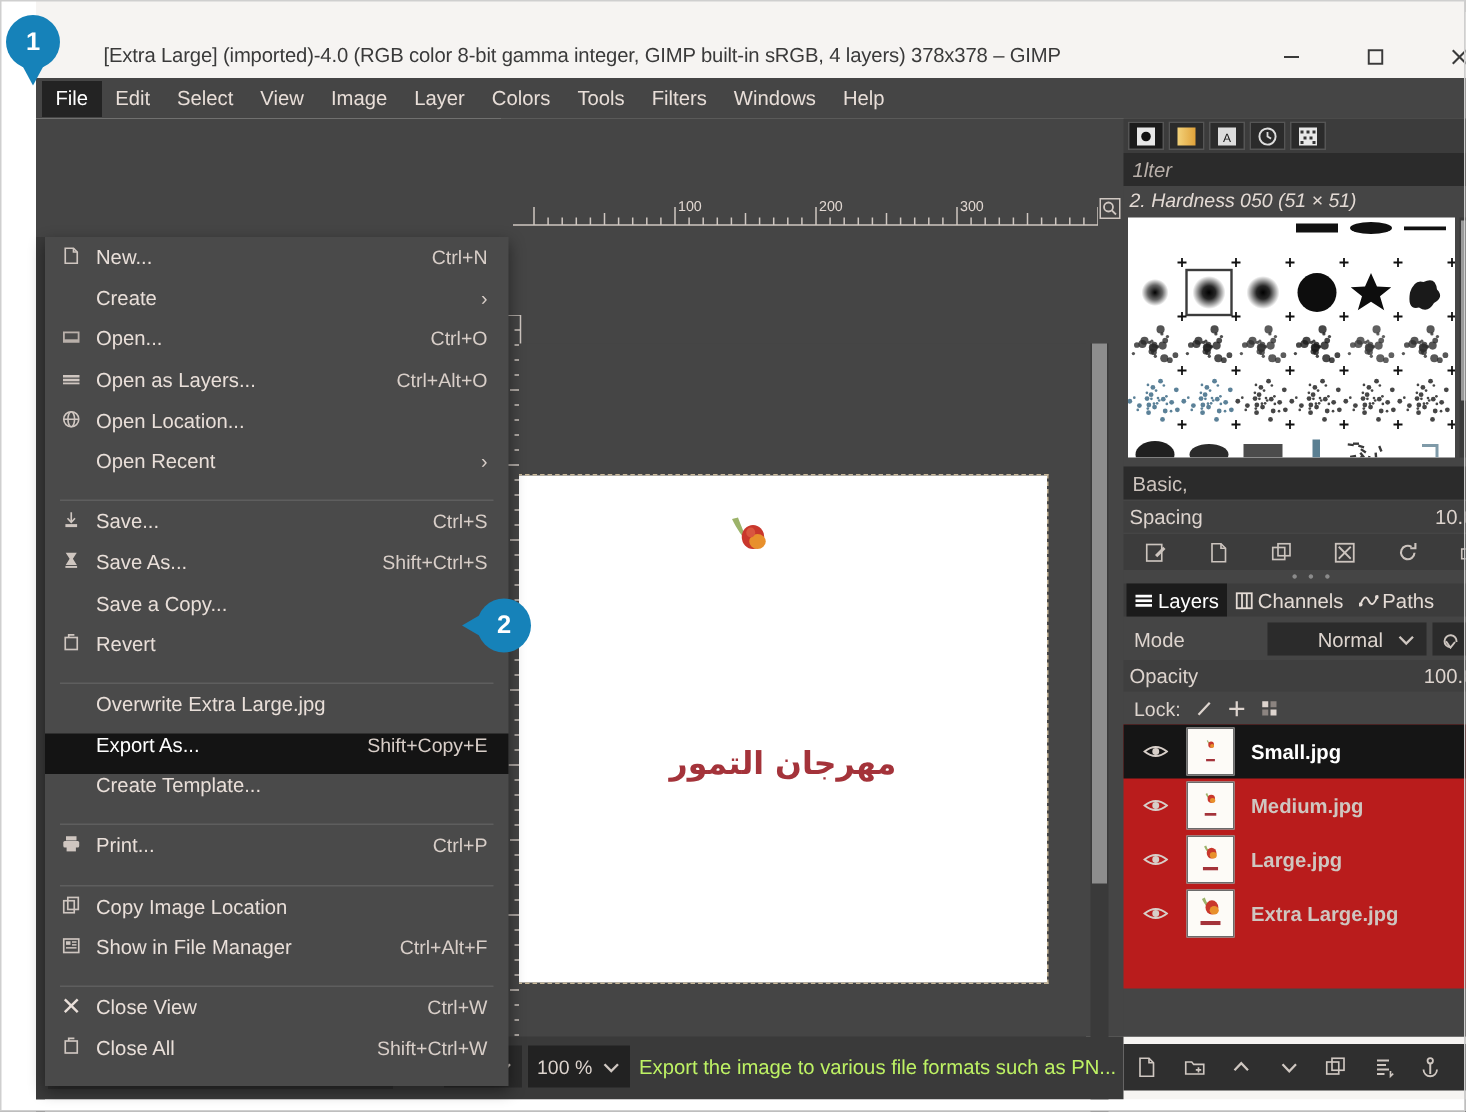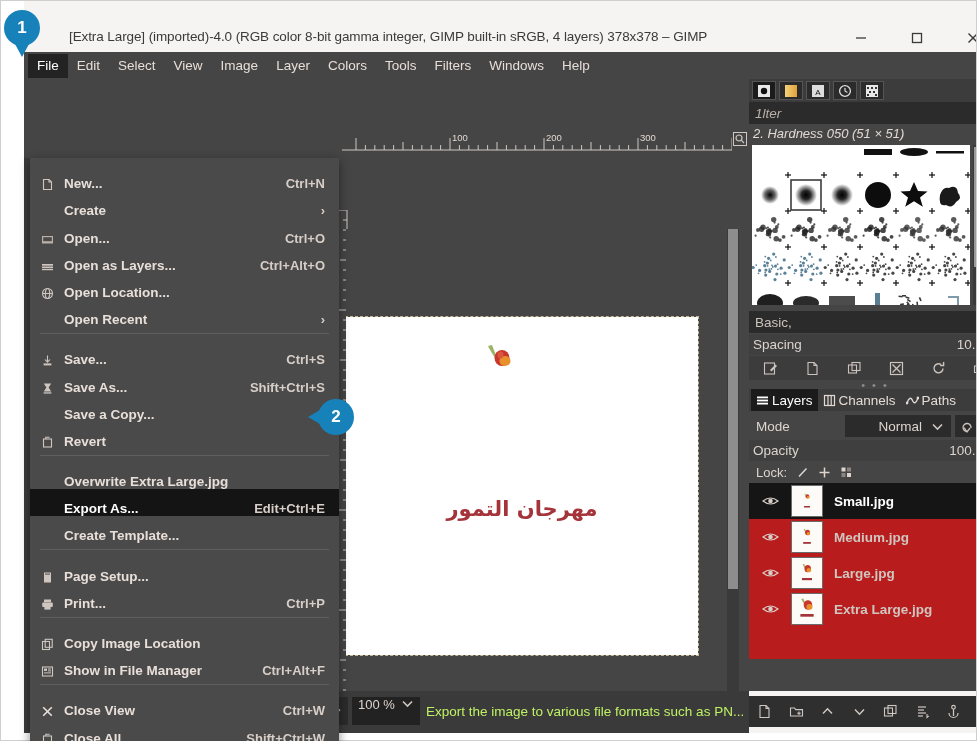--- a/index.html
+++ b/index.html
@@ -62,22 +62,22 @@
   .vscroll-track{position:absolute;left:703px;top:150px;width:12px;height:533px;background:#3a3a3a;}
   .vscroll-thumb{position:absolute;left:1px;top:0px;width:10px;height:360px;background:#8d8d8d;}
 
   
   .filemenu{
     position:absolute;left:6px;top:79px;width:309px;
     background:#4a4a4a;box-shadow:0 3px 10px rgba(0,0,0,.45);
     padding:6px 0 6px 0;box-sizing:border-box;z-index:40;
   }
   .mi{
-    position:relative;height:27.2px;display:flex;align-items:flex-end;
-    font-size:13.5px;color:#e9dfd9;padding:0 14px 0 0;box-sizing:border-box;font-weight:bold;
+    position:relative;height:27.2px;display:flex;align-items:flex-start;
+    font-size:13.5px;color:#e9dfd9;padding:0 14px 0 0;box-sizing:border-box;
   }
   .mi.sel{background:#141414;color:#ffffff;}
   .mi .ic{width:34px;min-width:34px;display:flex;align-items:center;justify-content:center;color:#cfc6c0;}
   .mi .lbl{flex:1;white-space:nowrap;}
   .mi .acc{color:#d8cec8;font-size:13px;white-space:nowrap;}
   .mi .arrow{color:#d8cec8;font-size:13px;}
   .msep{height:1px;background:#5e5e5e;margin:6px 10px 6px 10px;}
 
   
   .dock{position:absolute;left:725px;top:79px;width:252px;height:612px;background:#454545;}
@@ -172,21 +172,21 @@
   .statusbar{position:absolute;left:0;top:691px;width:725px;height:42px;background:#3a3a3a;}
   .sb-tools{position:absolute;left:8px;top:5px;width:230px;height:30px;background:#2f2f2f;display:flex;align-items:center;justify-content:space-around;}
   .sb-tools .b{width:30px;height:24px;display:flex;align-items:center;justify-content:center;color:#cfc7c1;}
   .sb-unit{
     position:absolute;left:272px;top:6px;width:52px;height:28px;background:#2b2b2b;
     display:flex;align-items:center;justify-content:space-between;padding:0 6px;box-sizing:border-box;
     font-size:13px;color:#ddd4ce;
   }
   .sb-zoom{
     position:absolute;left:328px;top:6px;width:68px;height:28px;background:#222;
-    display:flex;align-items:flex-start;justify-content:space-between;padding:0 6px;box-sizing:border-box;
+    display:flex;align-items:center;justify-content:space-between;padding:0 6px;box-sizing:border-box;
     font-size:13px;color:#ddd4ce;
   }
   .sb-hint{
     position:absolute;left:402px;top:6px;width:318px;height:28px;
     display:flex;align-items:center;font-size:13.5px;color:#bef264;white-space:nowrap;overflow:hidden;
   }
 
   
   .left-sliver{position:absolute;left:0;top:79px;width:6px;height:612px;background:#3a3a3a;}
 
@@ -485,36 +485,27 @@
             <span class="lbl">Revert</span>
           </div>
           <div class="msep"></div>
           <div class="mi">
             <span class="ic"></span>
             <span class="lbl">Overwrite Extra Large.jpg</span>
           </div>
           <div class="mi sel">
             <span class="ic"></span>
             <span class="lbl">Export As...</span>
-            <span class="acc">Edit+Ctrl+E</span>
+            <span class="acc">Shift+Copy+E</span>
           </div>
           <div class="mi">
             <span class="ic"></span>
             <span class="lbl">Create Template...</span>
           </div>
           <div class="msep"></div>
-          <div class="mi">
-            <span class="ic">
-              <svg width="13" height="13" viewBox="0 0 13 13">
-                <rect x="3" y="1.5" width="7" height="10" fill="#cfc6c0"></rect>
-                <rect x="4" y="2.6" width="5" height="1" fill="#4a4a4a"></rect>
-              </svg>
-            </span>
-            <span class="lbl">Page Setup...</span>
-          </div>
           <div class="mi">
             <span class="ic">
               <svg width="13" height="13" viewBox="0 0 13 13">
                 <rect x="3" y="1.5" width="7" height="2.8" fill="#cfc6c0"></rect>
                 <rect x="1.2" y="4.6" width="10.6" height="4.4" rx="1" fill="#cfc6c0"></rect>
                 <rect x="3.4" y="8.6" width="6.2" height="3" fill="#cfc6c0"></rect>
               </svg>
             </span>
             <span class="lbl">Print...</span>
             <span class="acc">Ctrl+P</span>

